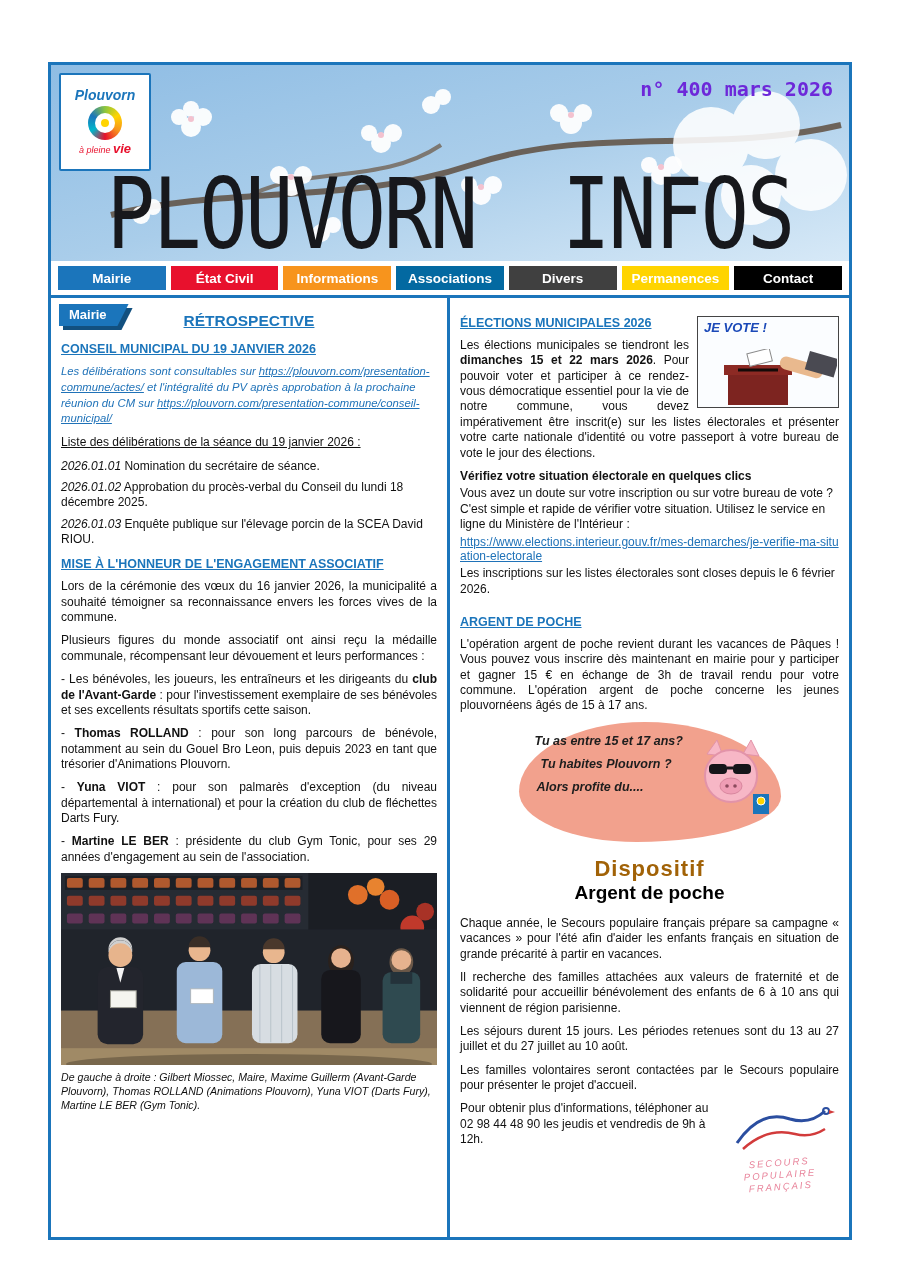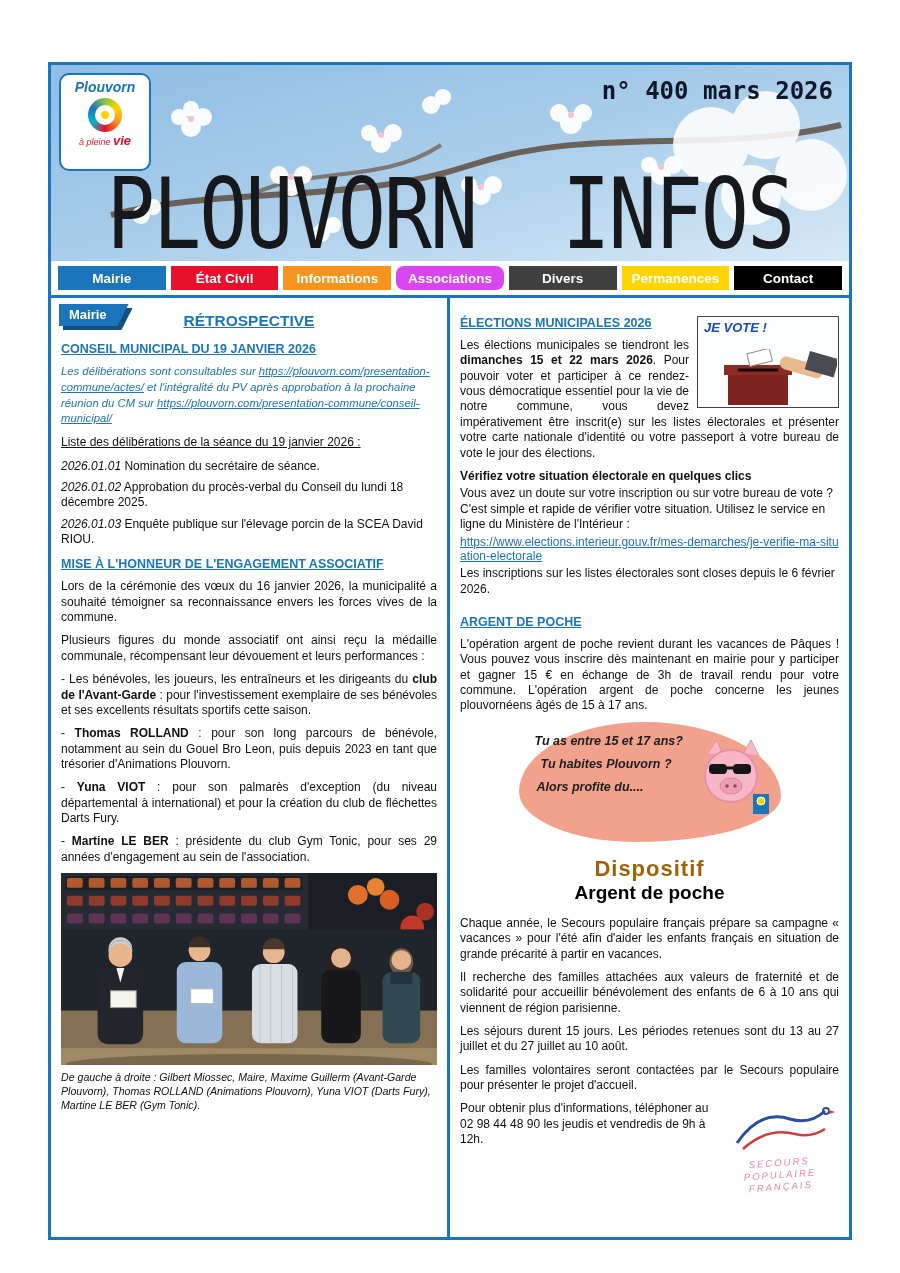--- a/index.html
+++ b/index.html
@@ -6,28 +6,28 @@
   body { margin:0; background:#ffffff; font-family:"Liberation Sans", sans-serif; color:#111; }
   .page { position:relative; width:900px; height:1273px; background:#fff; overflow:hidden; }
 
   .frame { position:absolute; left:48px; top:62px; width:804px; height:1178px;
            border:3px solid #1b75bb; background:#fff; display:flex; flex-direction:column; }
 
   
   .header { position:relative; height:196px; flex:0 0 auto; overflow:hidden; }
   .header svg.sky { position:absolute; inset:0; }
   .issue-no { position:absolute; right:16px; top:12px; font-family:"DejaVu Sans Mono", monospace;
-              font-weight:bold; font-size:24px; color:#0f172a; z-index:3; }
+              font-weight:bold; font-size:20px; color:#6d28d9; z-index:3; }
   .masthead { position:absolute; left:0; right:0; bottom:0px; text-align:center; z-index:2;
               font-family:"DejaVu Sans Mono", monospace; font-size:80px; line-height:0.95;
               color:#17181c; letter-spacing:-2px; word-spacing:40px; white-space:nowrap;
               transform:scaleY(1.22); transform-origin:center bottom; }
   .logo-box { position:absolute; left:8px; top:8px; width:92px; height:98px; z-index:3;
-              background:#fff; border:2px solid #1b75bb; border-radius:10px; text-align:center;
-              padding-top:4px; overflow:hidden; }
+              background:#fff; border:2px solid #1b75bb; border-radius:2px; text-align:center;
+              padding-top:12px; overflow:hidden; }
   .logo-name { color:#1b75bb; font-weight:bold; font-size:14px; font-style:italic; }
   .ring { width:34px; height:34px; border-radius:50%; margin:3px auto 2px; position:relative;
           background:conic-gradient(#8cc63f,#ffd400,#f7941d,#e8112d,#00b6cb,#1b75bb,#8cc63f); }
   .ring .hole { position:absolute; inset:7px; background:#fff; border-radius:50%; }
   .ring .dot { position:absolute; inset:13px; background:#ffd400; border-radius:50%; }
   .logo-tag { font-size:9px; font-style:italic; color:#e8112d; line-height:1.1; }
   .logo-tag .vie { font-size:13px; font-weight:bold; }
 
   
   .navbar { display:flex; gap:5px; padding:5px 7px; background:#fff; flex:0 0 auto; }
@@ -156,21 +156,21 @@
         </div>
       </div>
       <div class="issue-no">n° 400 mars 2026</div>
       <div class="masthead">PLOUVORN INFOS</div>
     </div>
 
     <div class="navbar">
       <div class="nav-btn" style="background-color: rgb(27, 117, 187);">Mairie</div>
       <div class="nav-btn" style="background-color: rgb(232, 17, 45);">État Civil</div>
       <div class="nav-btn" style="background-color: rgb(247, 148, 29);">Informations</div>
-      <div class="nav-btn" style="background-color: #d946ef; border-radius: 8px;">Associations</div>
+      <div class="nav-btn" style="background-color: #0369a1;">Associations</div>
       <div class="nav-btn" style="background-color: #404040;">Divers</div>
       <div class="nav-btn" style="background-color: rgb(255, 212, 0);">Permanences</div>
       <div class="nav-btn" style="background-color: rgb(0, 0, 0);">Contact</div>
     </div>
 
     <div class="content">
 
       <div class="col col-left">
         <div class="badge-wrap">
           <div class="badge-shadow"></div>

